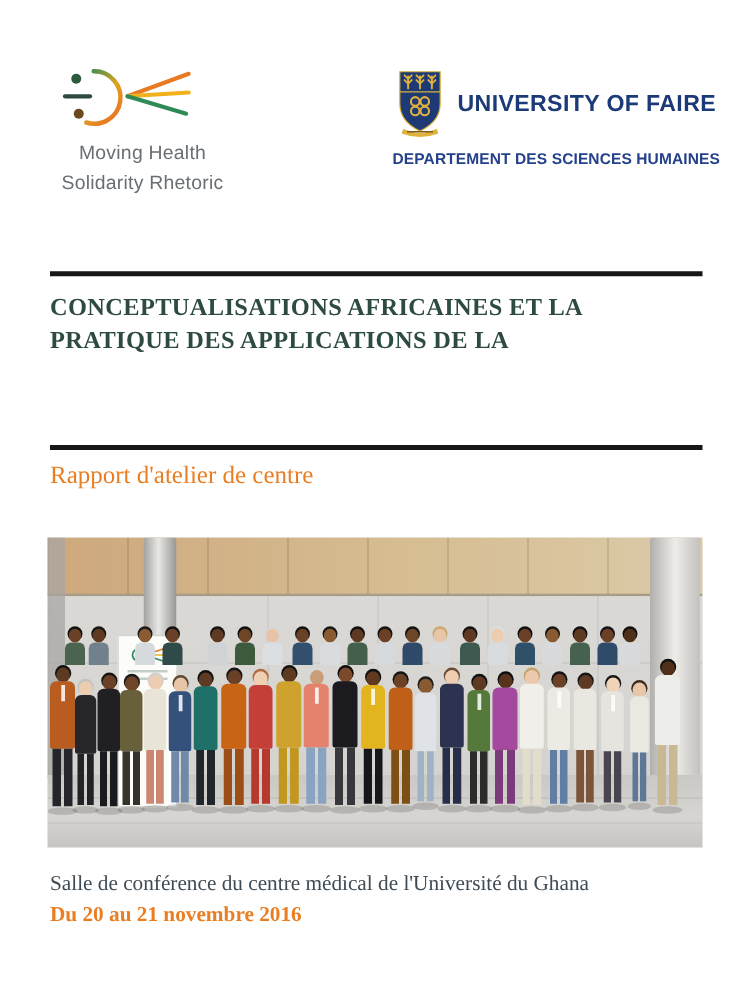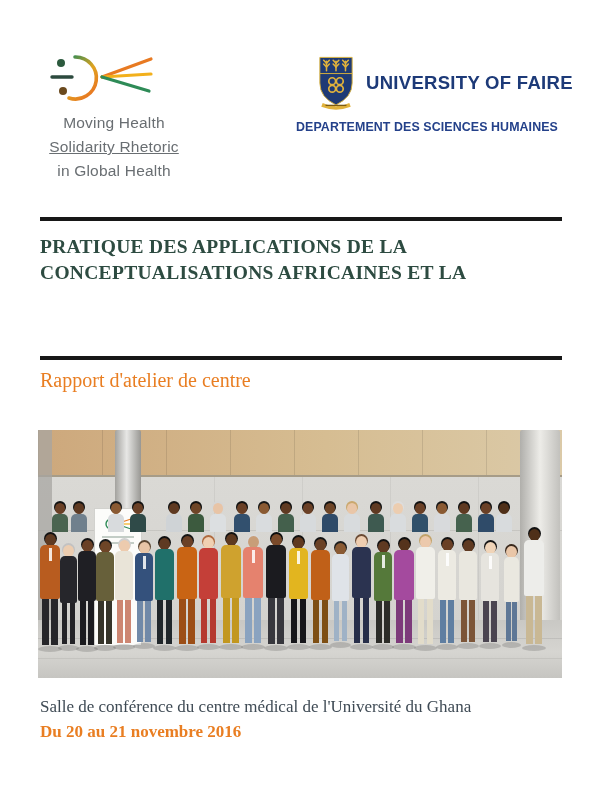--- a/index.html
+++ b/index.html
@@ -7,21 +7,21 @@
   .abs{position:absolute;}
 
   
   .mbs-logo{left:50px;top:50px;width:105px;height:58px;}
   .mbs-text{left:24px;top:111px;width:180px;text-align:center;
     font-family:"Liberation Sans",sans-serif;font-size:15.5px;line-height:24px;
     letter-spacing:.2px;}
   .ug-shield{left:317px;top:55px;width:38px;height:58px;}
   .ug-title{left:366px;top:72px;font-family:"Liberation Sans",sans-serif;
     font-weight:700;font-size:18.5px;letter-spacing:.3px;}
-  .ug-dept{left:296px;top:120px;font-family:"Liberation Sans",sans-serif;
+  .ug-dept{left:314px;top:120px;font-family:"Liberation Sans",sans-serif;
     font-weight:700;font-size:12.4px;letter-spacing:.1px;}
 
   
   .rule{left:40px;width:522px;height:4px;}
   .rule1{top:217px;} .rule2{top:356px;}
   .title{left:40px;top:234px;width:530px;font-weight:700;font-size:19.5px;
     line-height:26px;letter-spacing:.3px;}
   .subtitle{left:40px;top:369px;font-size:20px;}
 
   
@@ -71,22 +71,21 @@
   <path d="M 25,7 A 21,21 0 1 1 19,48" fill="none" stroke="url(#g1)" stroke-width="3.6" stroke-linecap="round"></path>
   <line x1="52" y1="27" x2="101" y2="9" stroke="#e87a22" stroke-width="3.2" stroke-linecap="round"></line>
   <line x1="52" y1="27" x2="101" y2="24" stroke="#f2b01c" stroke-width="3.2" stroke-linecap="round"></line>
   <line x1="52" y1="27" x2="99" y2="41" stroke="#2e8b57" stroke-width="3.2" stroke-linecap="round"></line>
   <circle cx="11" cy="13" r="4" fill="#2c5a3e"></circle>
   <circle cx="13" cy="41" r="4" fill="#6b4a1e"></circle>
   <line x1="2" y1="27" x2="22" y2="27" stroke="#2c4a3e" stroke-width="3.4" stroke-linecap="round"></line>
 </svg>
 <div class="abs mbs-text">
   <div style="color:#696e72;">Moving Health</div>
-  <div style="color:#696e72;text-decoration:underline;">Solidarity Rhetoric</div>
-  <div style="color:#696e72;">in Global Health</div>
+  <div style="color:#696e72;">Solidarity Rhetoric</div>
 </div>
 
 <svg class="abs ug-shield" viewBox="0 0 40 60">
   <path d="M3,2 h34 v27 q0,15 -17,23 q-17,-8 -17,-23 z" fill="#1e3a75" stroke="#d9b23c" stroke-width="1"></path>
   <line x1="3" y1="19" x2="37" y2="19" stroke="#d9b23c" stroke-width="1"></line>
   <g stroke="#e0b23c" stroke-width="1.6" stroke-linecap="round">
     <line x1="10" y1="6" x2="10" y2="16"></line>
       <line x1="20" y1="6" x2="20" y2="16"></line>
       <line x1="30" y1="6" x2="30" y2="16"></line>
     <line x1="10" y1="8" x2="7" y2="5"></line>
@@ -109,22 +108,22 @@
       <circle cx="24" cy="35" r="3.6"></circle>
   </g>
   <path d="M6,50 q14,7 28,0 l1.5,4 q-15.5,6 -31,0 z" fill="#e0b23c"></path>
   <line x1="9" y1="52.5" x2="31" y2="52.5" stroke="#7a5a14" stroke-width="1.4"></line>
 </svg>
 <div class="abs ug-title" style="color:#1d3a78;">UNIVERSITY OF FAIRE</div>
 <div class="abs ug-dept" style="color:#24418a;">DEPARTEMENT DES SCIENCES HUMAINES</div>
 
 <div class="abs rule rule1" style="background:#171717;"></div>
 <div class="abs title" style="color:#2d4b41;">
+  <div>CONCEPTUALISATIONS AFRICAINES ET LA</div>
   <div>PRATIQUE DES APPLICATIONS DE LA</div>
-  <div>CONCEPTUALISATIONS AFRICAINES ET LA</div>
 </div>
 <div class="abs rule rule2" style="background:#171717;"></div>
 <div class="abs subtitle" style="color:#e97e22;">Rapport d'atelier de centre</div>
 
 <div class="abs photo">
   <div class="abs wood"></div>
   <div class="abs wood-edge"></div>
   <div class="abs wall"></div>
   <div class="abs wall-seam"></div>
   <div class="abs edge-strip"></div>

